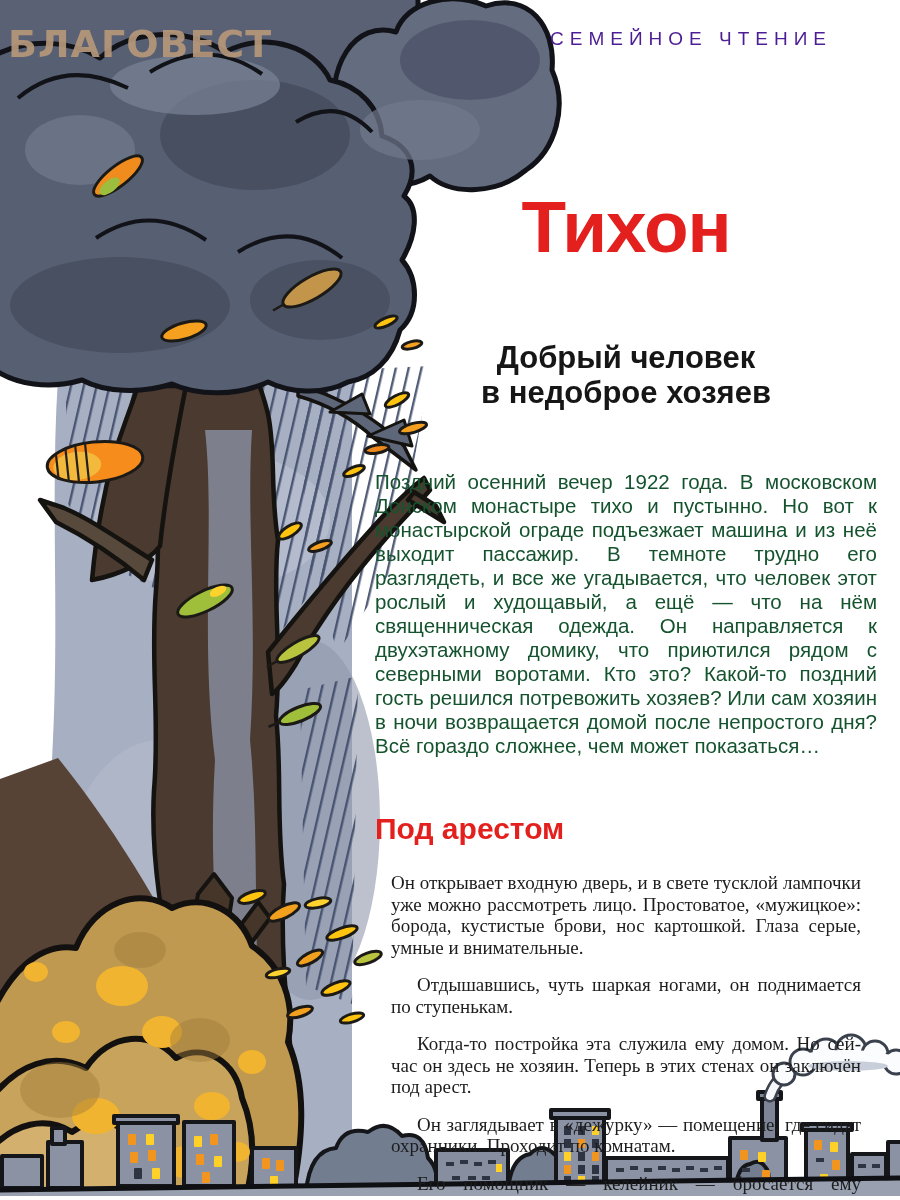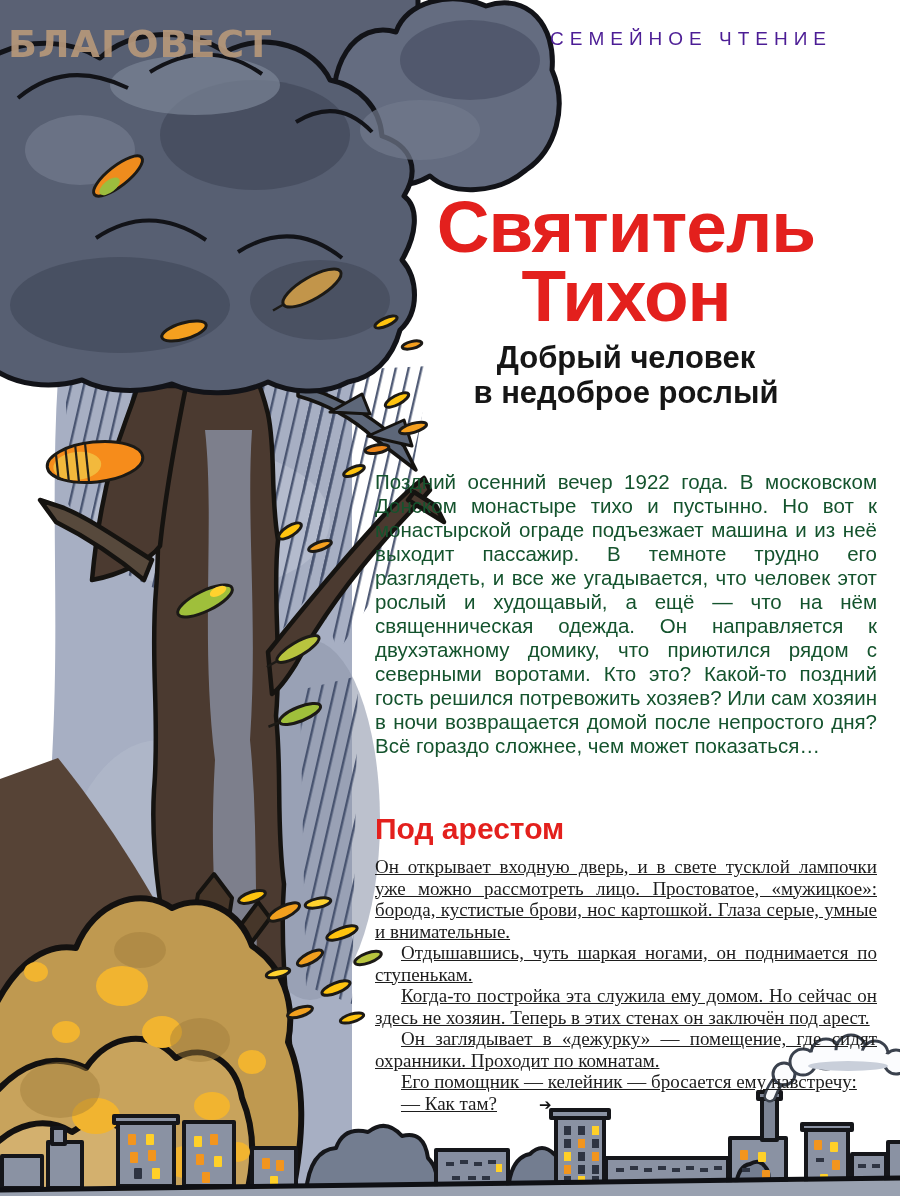--- a/index.html
+++ b/index.html
@@ -37,21 +37,21 @@
     text-align:justify; hyphens:manual;
   }
   .h2{
     top:812px; color:var(--red); font-weight:700; font-size:30px;
   }
   .bodytext{
     top:856px; font-family:"Liberation Serif","DejaVu Serif",serif;
     font-size:19px; line-height:21.5px; color:#1d1d1d;
     text-align:justify; hyphens:manual;
   }
-  .bodytext p{ margin:0;text-decoration:underline; }
+  .bodytext p{ margin:16px; }
   .bodytext p + p{ text-indent:26px; }
   .arrow{
     display:inline-block; padding-left:16px; font-size:15px;
     font-family:"DejaVu Sans",sans-serif; color:#111;
   }
 </style>
 </head>
 <body>
 
 <div class="page">
@@ -347,26 +347,25 @@
       <ellipse cx="848" cy="1066" rx="40" ry="5" fill="#c9cfda"></ellipse>
     </g>
   </svg>
 
   <div class="watermark">БЛАГОВЕСТ</div>
 
   <div class="kicker">СЕМЕЙНОЕ ЧТЕНИЕ</div>
 
   <div class="col">
     <h1 class="title">
-      <span>Святитель</span>
       <span>Тихон</span>
     </h1>
     <div class="subtitle">
       <span>Добрый человек</span>
-      <span>в недоброе рослый</span>
+      <span>в недоброе хозяев</span>
     </div>
     <p class="lead">Поздний осенний вечер 1922 года. В москов­ском Донском монастыре тихо и пустынно. Но вот к монастырской ограде подъезжает машина и из неё выходит пассажир. В темноте трудно его разглядеть, и все же угадывает­ся, что человек этот рослый и худощавый, а ещё — что на нём священническая одежда. Он направляется к двухэтажному домику, что приютился рядом с северными воротами. Кто это? Какой-то поздний гость решился потре­вожить хозяев? Или сам хозяин в ночи воз­вращается домой после непростого дня? Всё гораздо сложнее, чем может показаться…</p>
     <h2 class="h2">Под арестом</h2>
     <div class="bodytext">
       <p>Он открывает входную дверь, и в свете тусклой лам­почки уже можно рассмотреть лицо. Простоватое, «мужицкое»: борода, кустистые брови, нос картош­кой. Глаза серые, умные и внимательные.</p>
       <p>Отдышавшись, чуть шаркая ногами, он поднимает­ся по ступенькам.</p>
       <p>Когда-то постройка эта служила ему домом. Но сей­час он здесь не хозяин. Теперь в этих стенах он заклю­чён под арест.</p>
       <p>Он заглядывает в «дежурку» — помещение, где сидят охранники. Проходит по комнатам.</p>
       <p>Его помощник — келейник — бросается ему навстречу:</p>
       <p><span>— Как там?</span><span class="arrow">➔</span></p>

